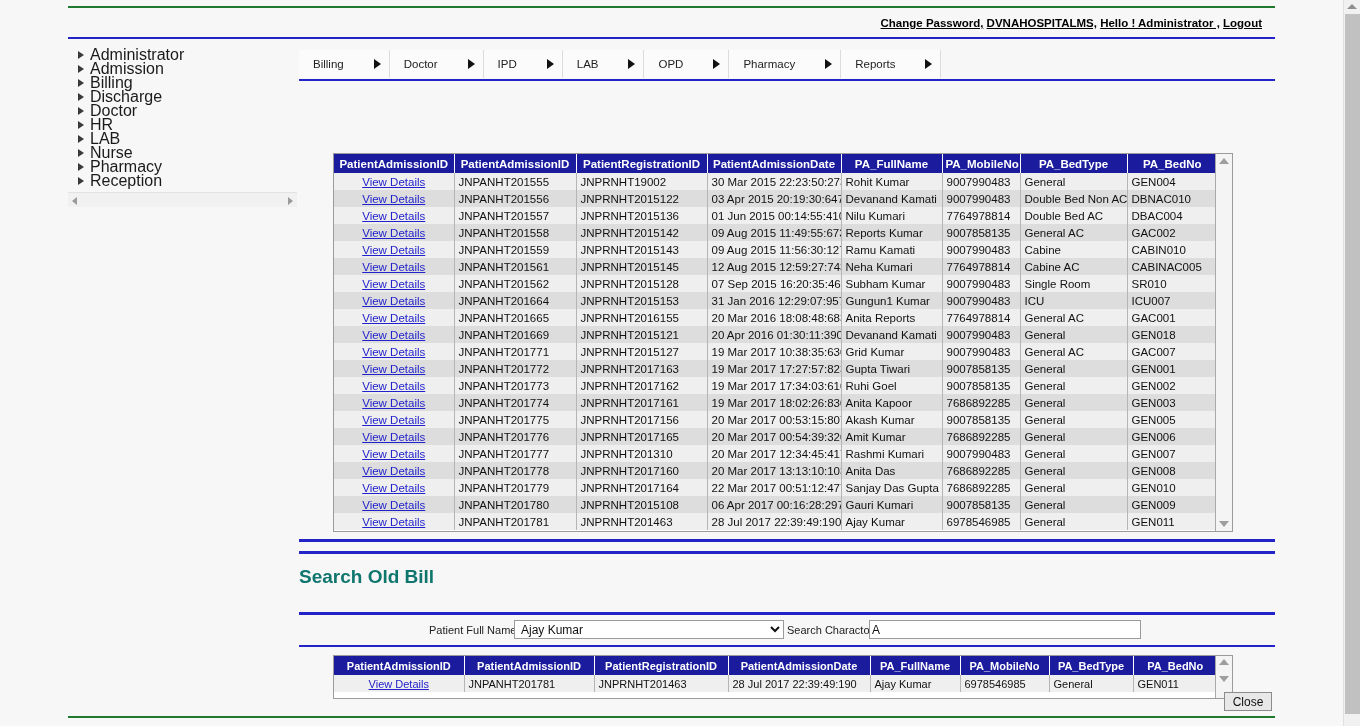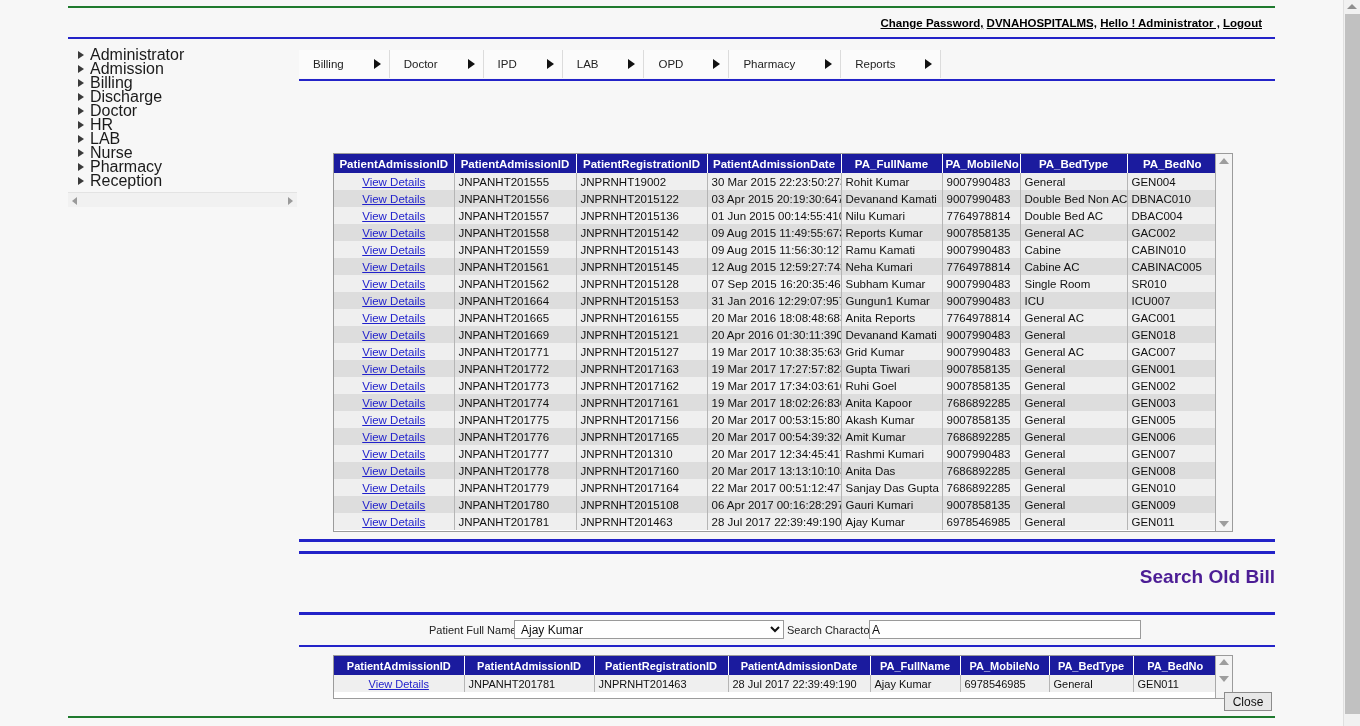--- a/index.html
+++ b/index.html
@@ -202,22 +202,22 @@
     border-left: 5px solid transparent;
     border-right: 5px solid transparent;
     border-top: 6px solid #9d9d9d;
   }
 
   
   .rule-a { position: absolute; left: 299px; top: 539px; width: 976px; height: 3px; background: #2323c8; }
   .rule-b { position: absolute; left: 299px; top: 551px; width: 976px; height: 3px; background: #2323c8; }
   .search-title {
     position: absolute; left: 299px; top: 566px; width: 976px;
-    text-align: right;
-    font-size: 19px; font-weight: bold; color: #4c1d95;
+    text-align: left;
+    font-size: 19px; font-weight: bold; color: #0f766e;
   }
   .rule-c { position: absolute; left: 299px; top: 612px; width: 976px; height: 3px; background: #2323c8; }
   .rule-d { position: absolute; left: 299px; top: 645px; width: 976px; height: 2px; background: #2323c8; }
 
   .form-row {
     position: absolute; left: 299px; top: 620px;
     width: 976px; height: 22px;
     display: flex; align-items: center;
   }
   .lbl-name {

